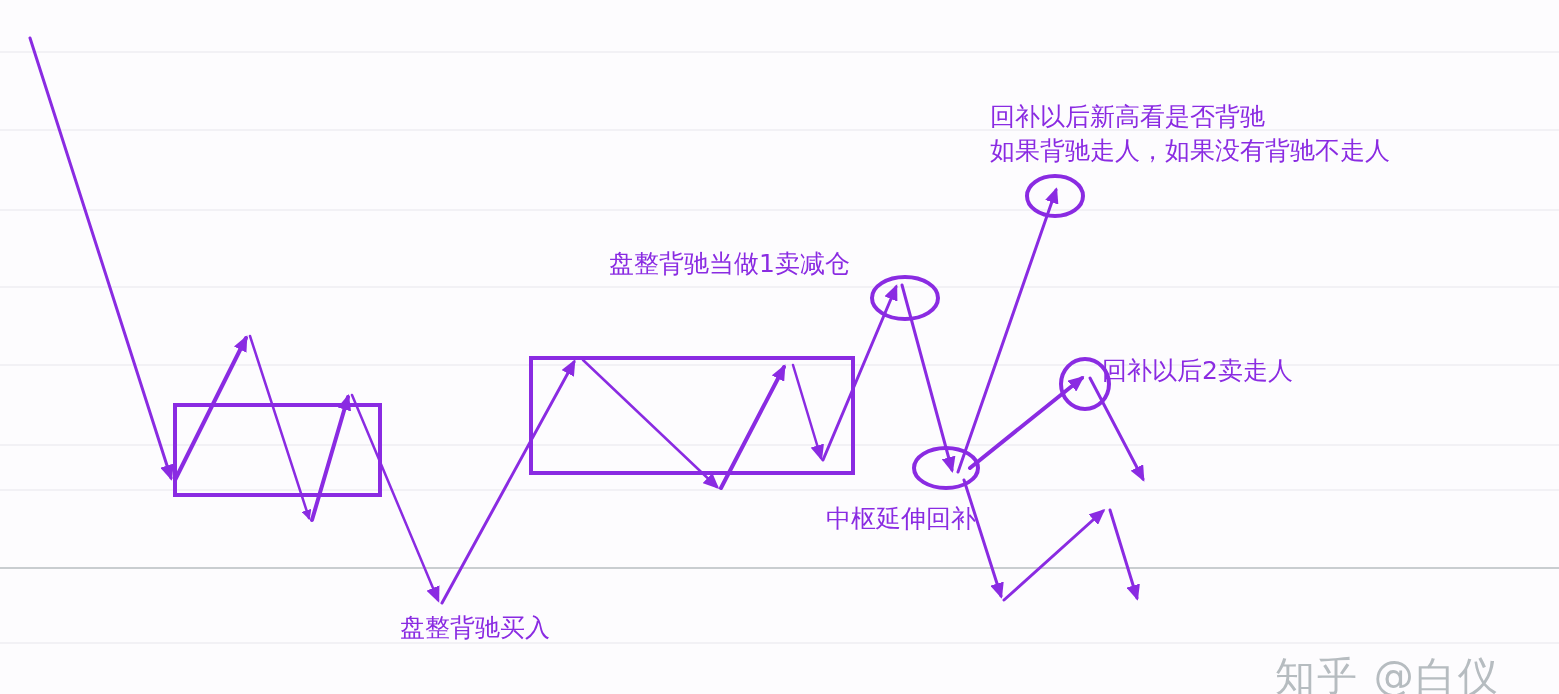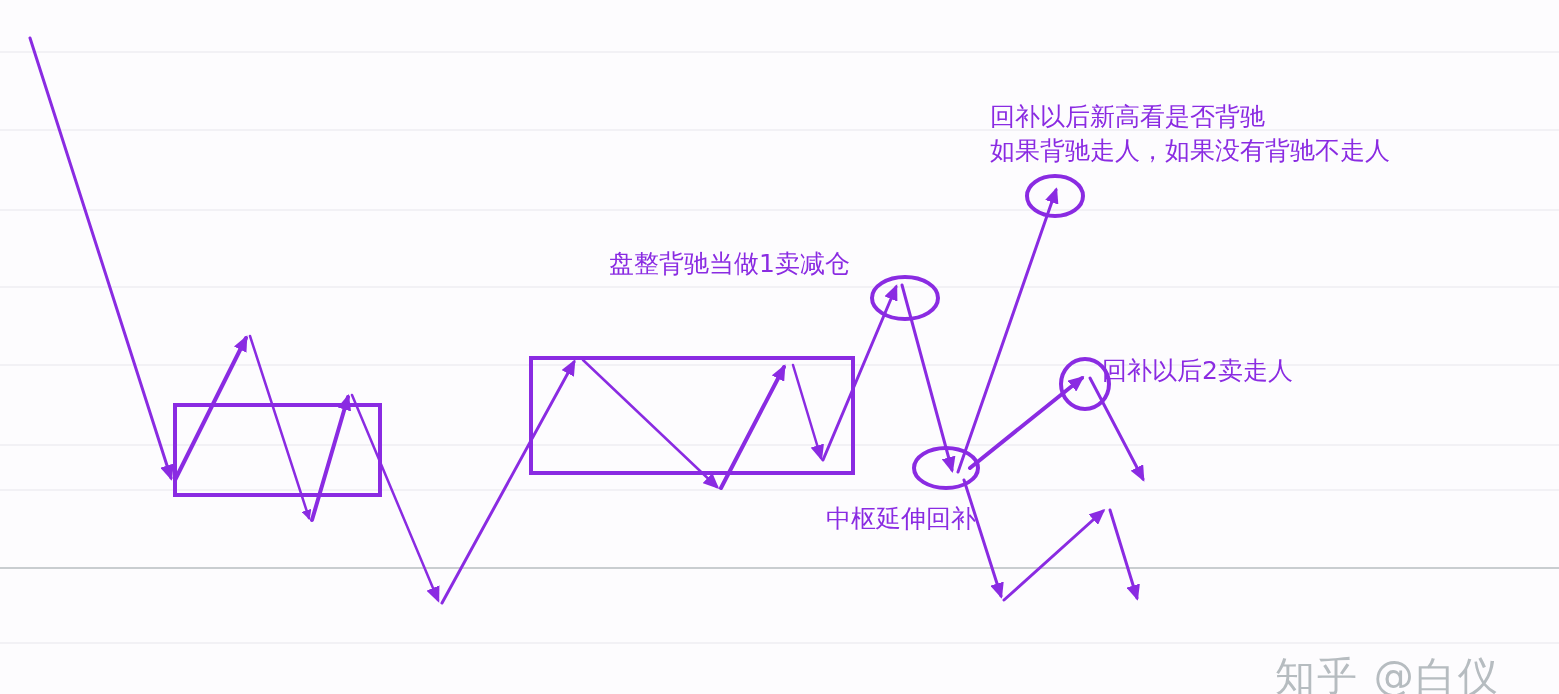--- a/index.html
+++ b/index.html
@@ -109,15 +109,18 @@
   </div>
 
   <div class="label" style="left:1102px; top:338px;margin-top:16px;">
     <div>回补以后2卖走人</div>
   </div>
 
   <div class="label" style="left:795px; top:502px;margin-left:31px;">
     <div>中枢延伸回补</div>
   </div>
 
+  <div class="label" style="left:400px; top:611px;">
+    <div>盘整背驰买入</div>
+  </div>
 
   <div class="watermark" style="left:1275px; top:652px;">知乎 @白仪</div>
 </div>
 
 </body></html>

